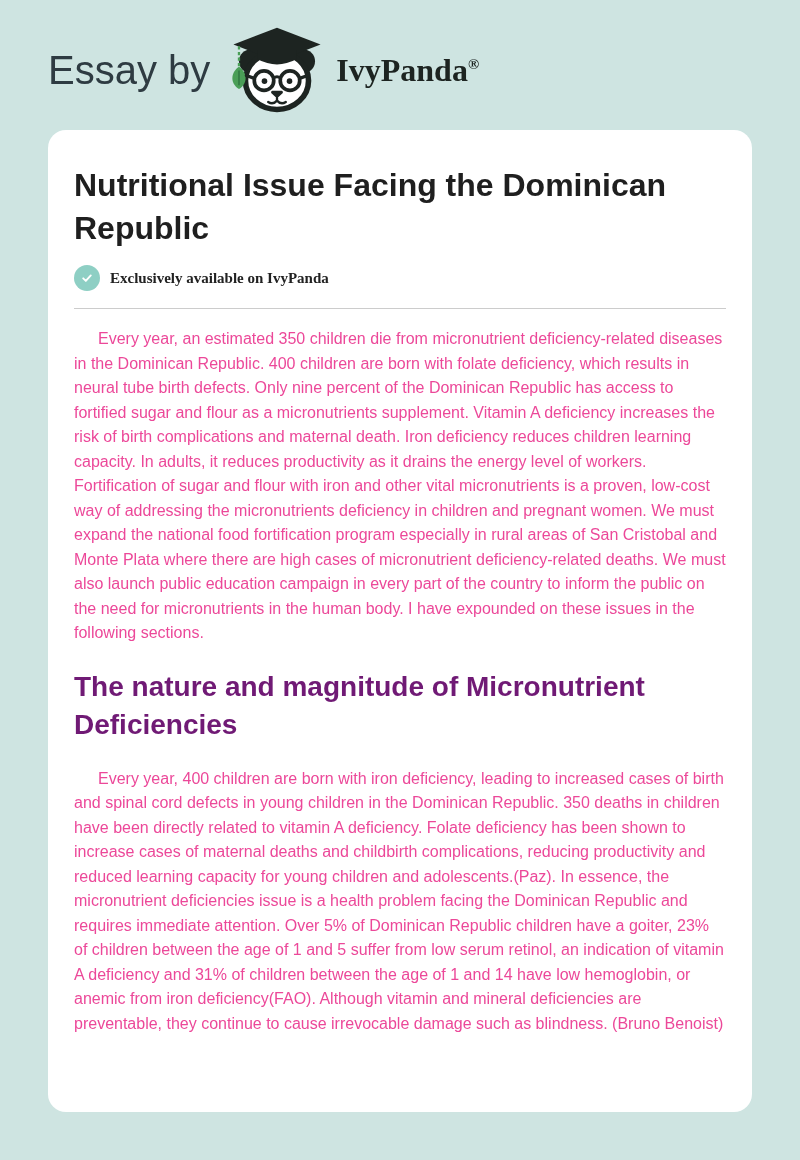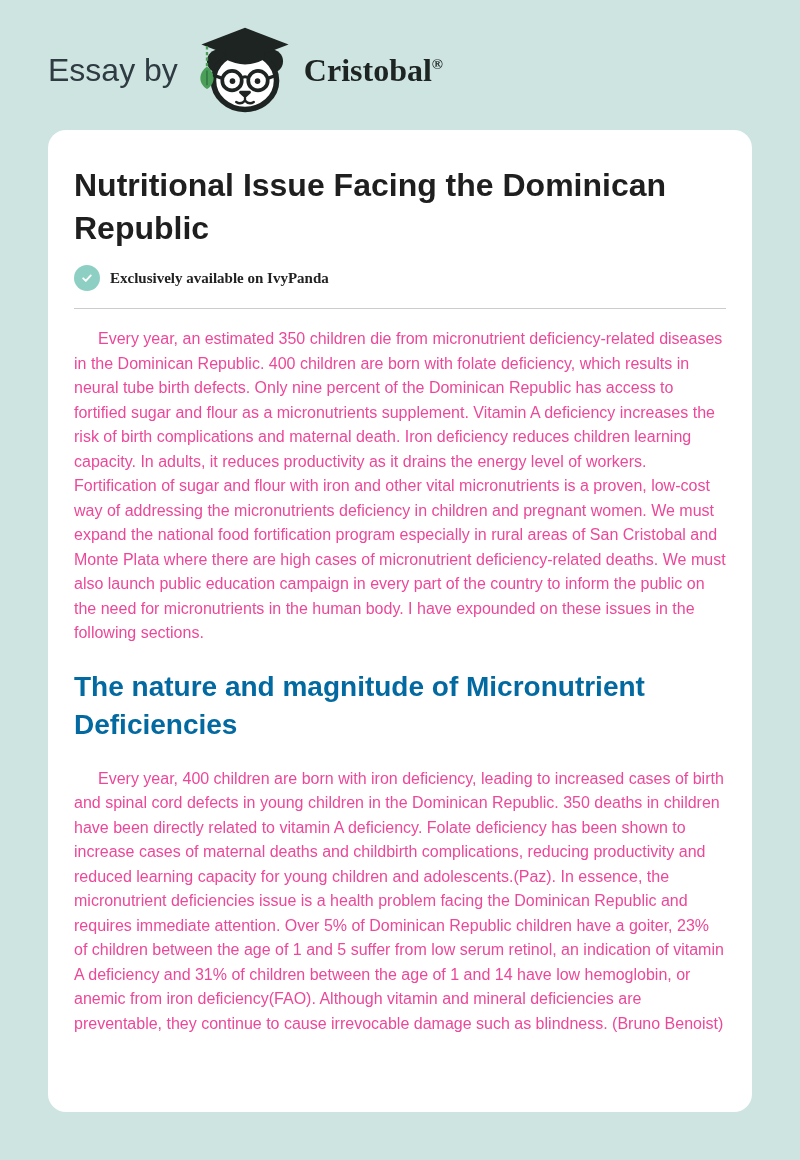--- a/index.html
+++ b/index.html
@@ -10,21 +10,21 @@
     font-family: "Liberation Sans", sans-serif;
     overflow: hidden;
   }
   .header {
     display: flex;
     align-items: center;
     padding: 24px 0 0 48px;
     height: 116px;
   }
   .essay-by {
-    font-size: 32px;
+    font-size: 40px;
     color: #2e3b42;
     margin-right: 16px;
     white-space: nowrap;
   }
   .logo-wrap { width: 102px; height: 92px; margin-right: 8px; flex: 0 0 auto; }
   .logo-wrap svg { width: 100%; height: 100%; display: block; }
   .wordmark {
     font-family: "Liberation Serif", serif;
     font-weight: 700;
     font-size: 32px;
@@ -78,21 +78,21 @@
     font-size: 16px;
     line-height: 24.5px;
     color: #ec4899;
     text-indent: 24px;
   }
   .section-heading {
     margin: 22px 0 23px 0;
     font-size: 28px;
     line-height: 38px;
     font-weight: 700;
-    color: #0369a1;
+    color: #701a75;
   }
 </style>
 </head>
 <body>
 
 <header class="header">
   <span class="essay-by">Essay by</span>
 
   <span class="logo-wrap" aria-hidden="true">
     <svg viewBox="0 0 110 95" xmlns="http://www.w3.org/2000/svg">
@@ -117,21 +117,21 @@
       <path d="M51,56.5 q4,-3.5 8,0" stroke="#1d2421" stroke-width="3" fill="none"></path>
 
       <circle cx="41.5" cy="59.5" r="3" fill="#1d2421"></circle>
       <circle cx="68.5" cy="59.5" r="3" fill="#1d2421"></circle>
 
       <path d="M50,70 h10 a1.5,1.5 0 0 1 1,2.5 l-4.7,4.5 a2,2 0 0 1 -2.6,0 l-4.7,-4.5 a1.5,1.5 0 0 1 1,-2.5 z" fill="#1d2421"></path>
       <path d="M55,77.5 v3 M55,80.5 q-4.5,5 -9.5,1.5 M55,80.5 q4.5,5 9.5,1.5" stroke="#1d2421" stroke-width="2.5" fill="none" stroke-linecap="round"></path>
     </svg>
   </span>
 
-  <span class="wordmark"><span>Cristobal</span><sup>®</sup></span>
+  <span class="wordmark"><span>IvyPanda</span><sup>®</sup></span>
 </header>
 
 <main class="card">
   <h1 class="title">Nutritional Issue Facing the Dominican Republic</h1>
 
   <div class="badge-row">
     <span class="badge" aria-hidden="true">
       <svg viewBox="0 0 24 24" xmlns="http://www.w3.org/2000/svg">
         <path d="M5.5 12.5 L10 17 L18.5 7.5" stroke="#ffffff" stroke-width="3.2" fill="none" stroke-linecap="round" stroke-linejoin="round"></path>
       </svg>

